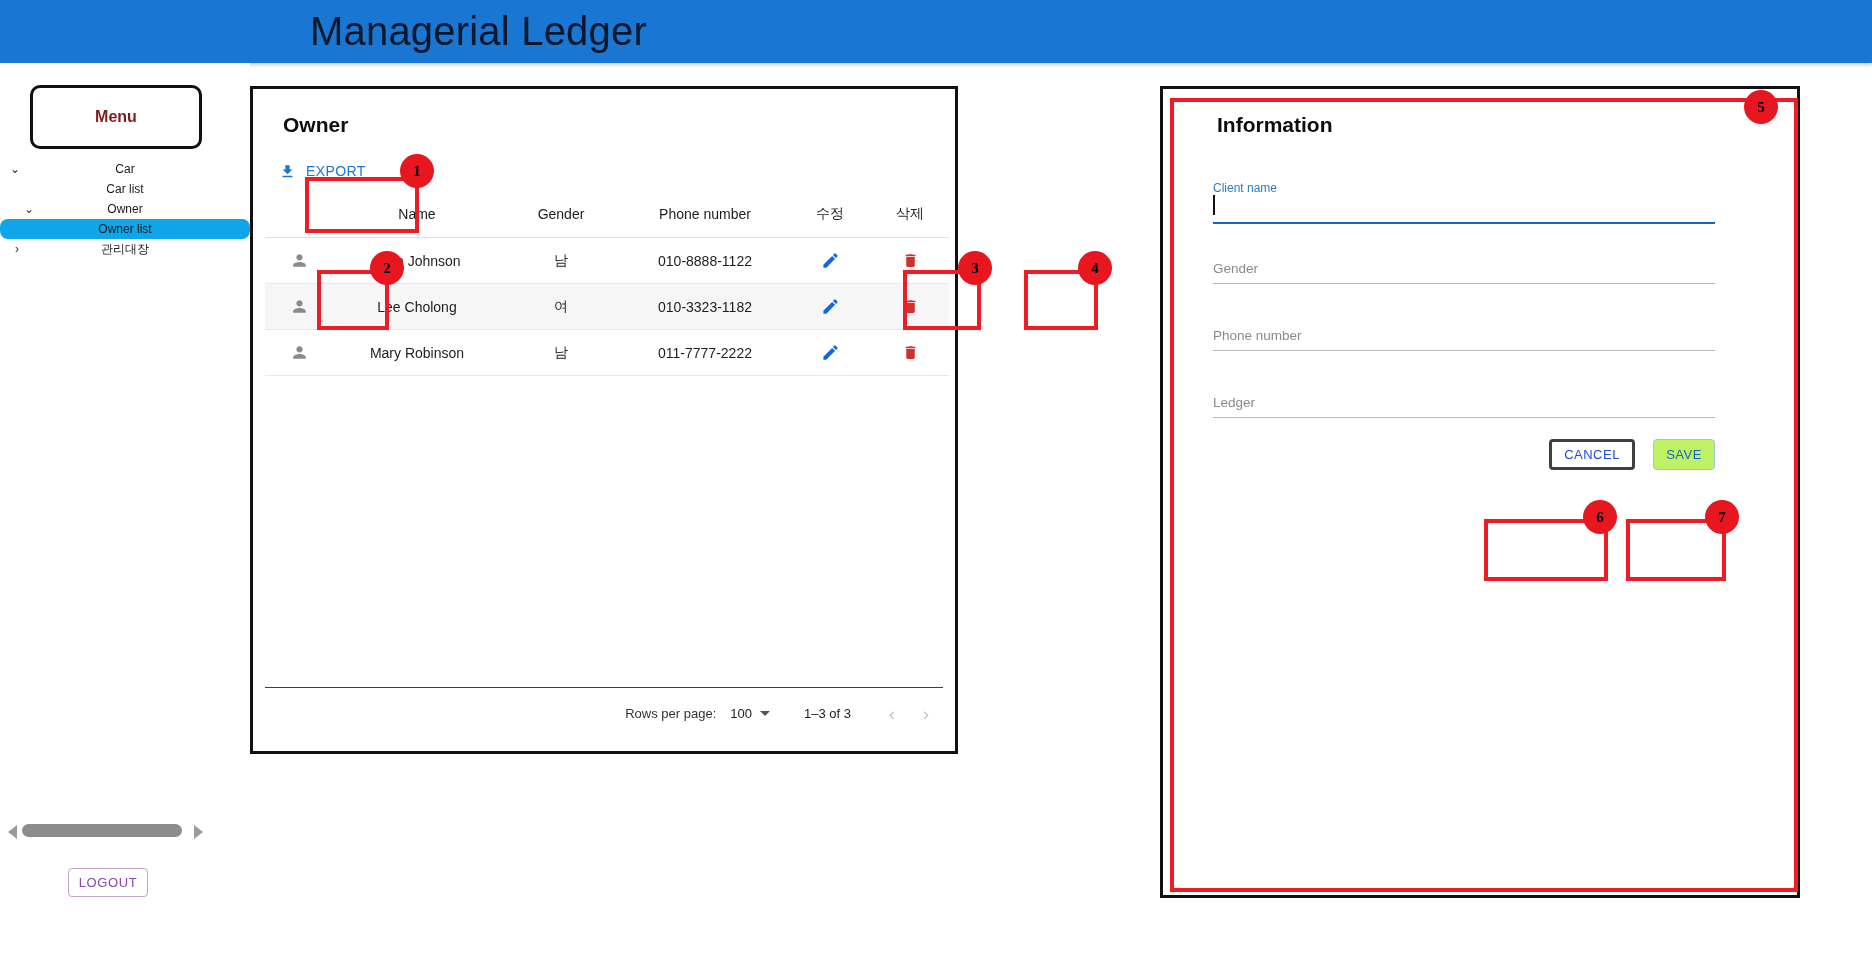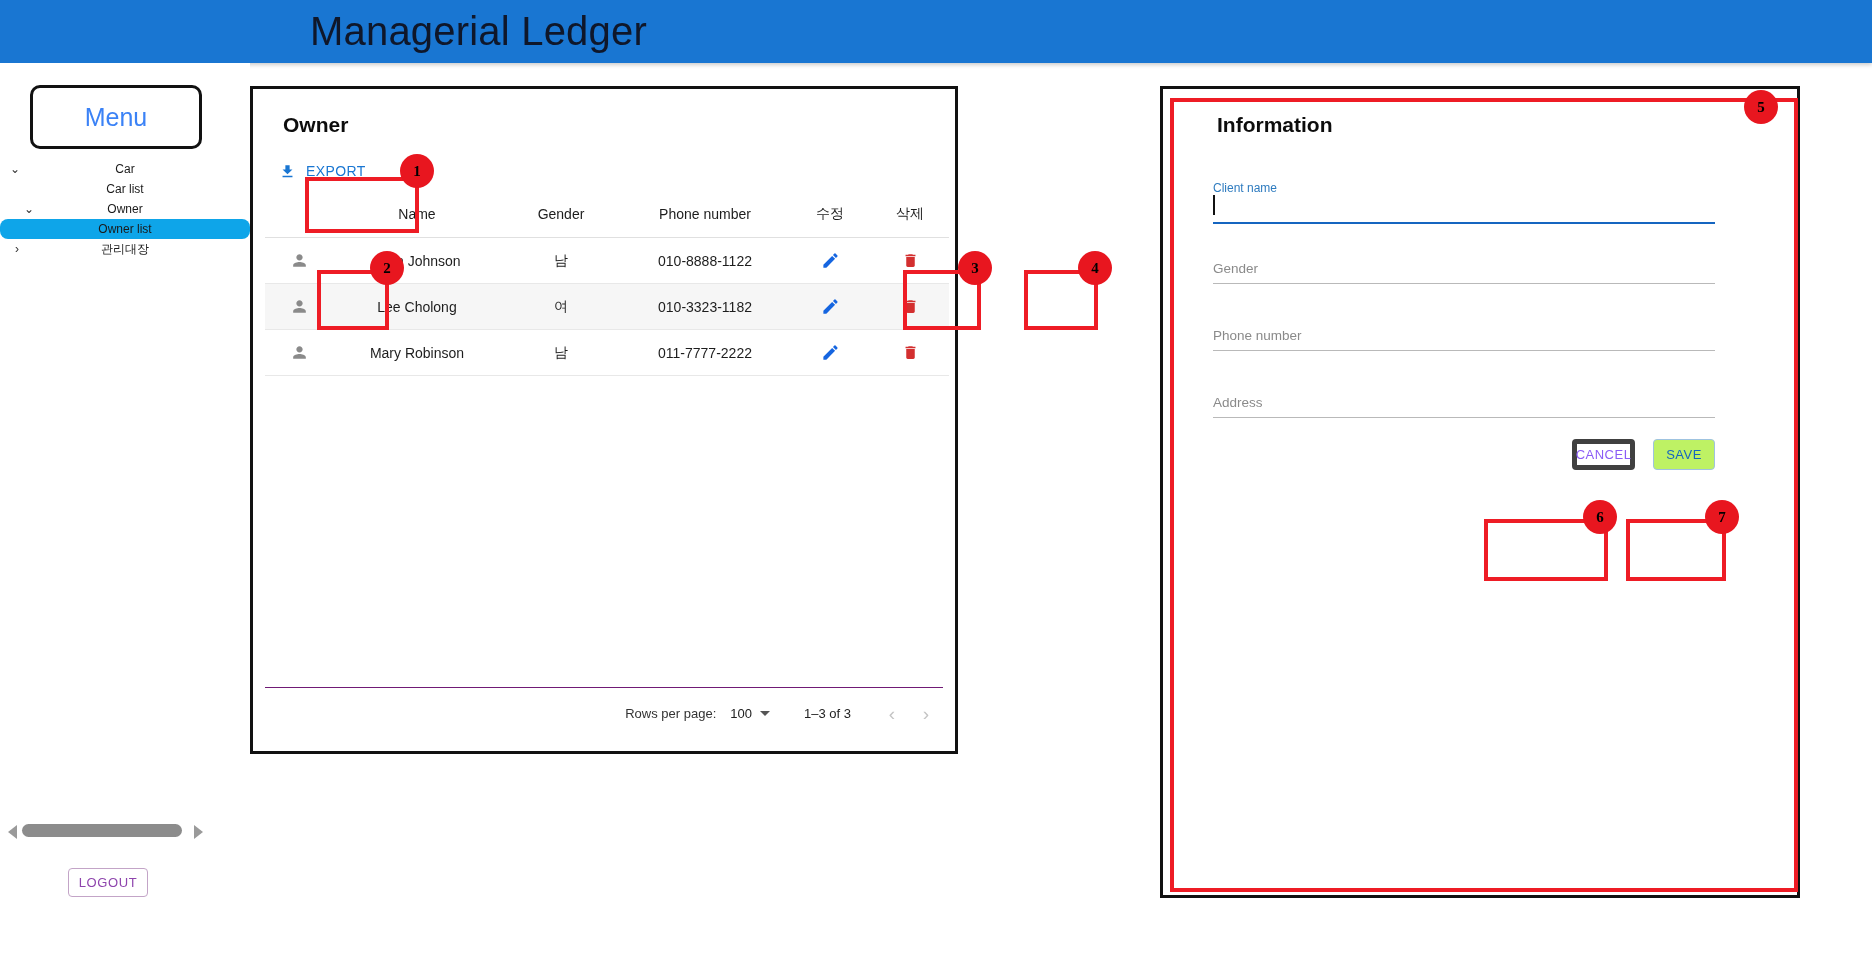--- a/index.html
+++ b/index.html
@@ -23,21 +23,21 @@
     color: #0f172a; font-size: 40px; font-weight: 400; letter-spacing: 0.2px;
   }
 
   
   .sidebar { position: absolute; left: 0; top: 63px; width: 250px; height: 892px; background: #fff; }
   .menu-box {
     position: absolute; left: 30px; top: 22px; width: 172px; height: 64px;
     border: 3px solid #111; border-radius: 10px; background: #fff;
     display: flex; align-items: center; justify-content: center;
   }
-  .menu-box-label { font-size: 25px; font-weight: normal; color: #3b82f6; }
+  .menu-box-label { font-size: 16px; font-weight: bold; color: #7f1d1d; }
 
   .tree { position: absolute; left: 0; top: 96px; width: 250px; }
   .tree-row { position: relative; height: 20px; display: flex; align-items: center; }
   .tree-row.selected { background: #0ea5e9; border-radius: 8px; }
   .tree-chev {
     position: absolute; width: 14px; height: 14px;
     display: flex; align-items: center; justify-content: center;
     color: #333; font-size: 12px; line-height: 1;
   }
   .tree-label { width: 100%; text-align: center; font-size: 12px; color: #1a1a1a; }
@@ -117,22 +117,22 @@
   .field-label.focused { color: #2e7bbf; font-size: 12px; }
   .field-line { margin-top: 7px; height: 1px; background: #b9b9b9; }
   .field-line.focused { height: 2px; background: #1565c0; }
   .field-input { position: relative; height: 20px; }
   .caret {
     position: absolute; left: 0; top: 0; width: 1.5px; height: 20px; background: #111;
   }
 
   .form-actions { position: absolute; left: 50px; top: 350px; width: 502px; display: flex; justify-content: flex-end; gap: 18px; }
   .btn-cancel {
-    width: 63px; height: 31px; border: 5px solid #404040; border-radius: 4px; background: #fff;
-    color: #8b5cf6; font-size: 13px; letter-spacing: .5px;
+    width: 86px; height: 31px; border: 3px solid #404040; border-radius: 4px; background: #fff;
+    color: #1d4ed8; font-size: 13px; letter-spacing: .5px;
     display: flex; align-items: center; justify-content: center; cursor: pointer;
   }
   .btn-save {
     width: 62px; height: 31px; border: 1px solid #9fc3e0; border-radius: 4px; background: #bef264;
     color: #1565c0; font-size: 13px; letter-spacing: .5px;
     display: flex; align-items: center; justify-content: center; cursor: pointer;
   }
 
   
   .anno-box { position: absolute; border: 4px solid #ee1c25; pointer-events: none; }
@@ -323,21 +323,21 @@
       <div class="field-label">Gender</div>
       <div class="field-line"></div>
     </div>
 
     <div class="field" style="top:239px">
       <div class="field-label">Phone number</div>
       <div class="field-line"></div>
     </div>
 
     <div class="field" style="top:306px">
-      <div class="field-label">Address</div>
+      <div class="field-label">Ledger</div>
       <div class="field-line"></div>
     </div>
 
     <div class="form-actions">
       <div class="btn-cancel">
         <span>CANCEL</span>
       </div>
       <div class="btn-save">
         <span>SAVE</span>
       </div>

